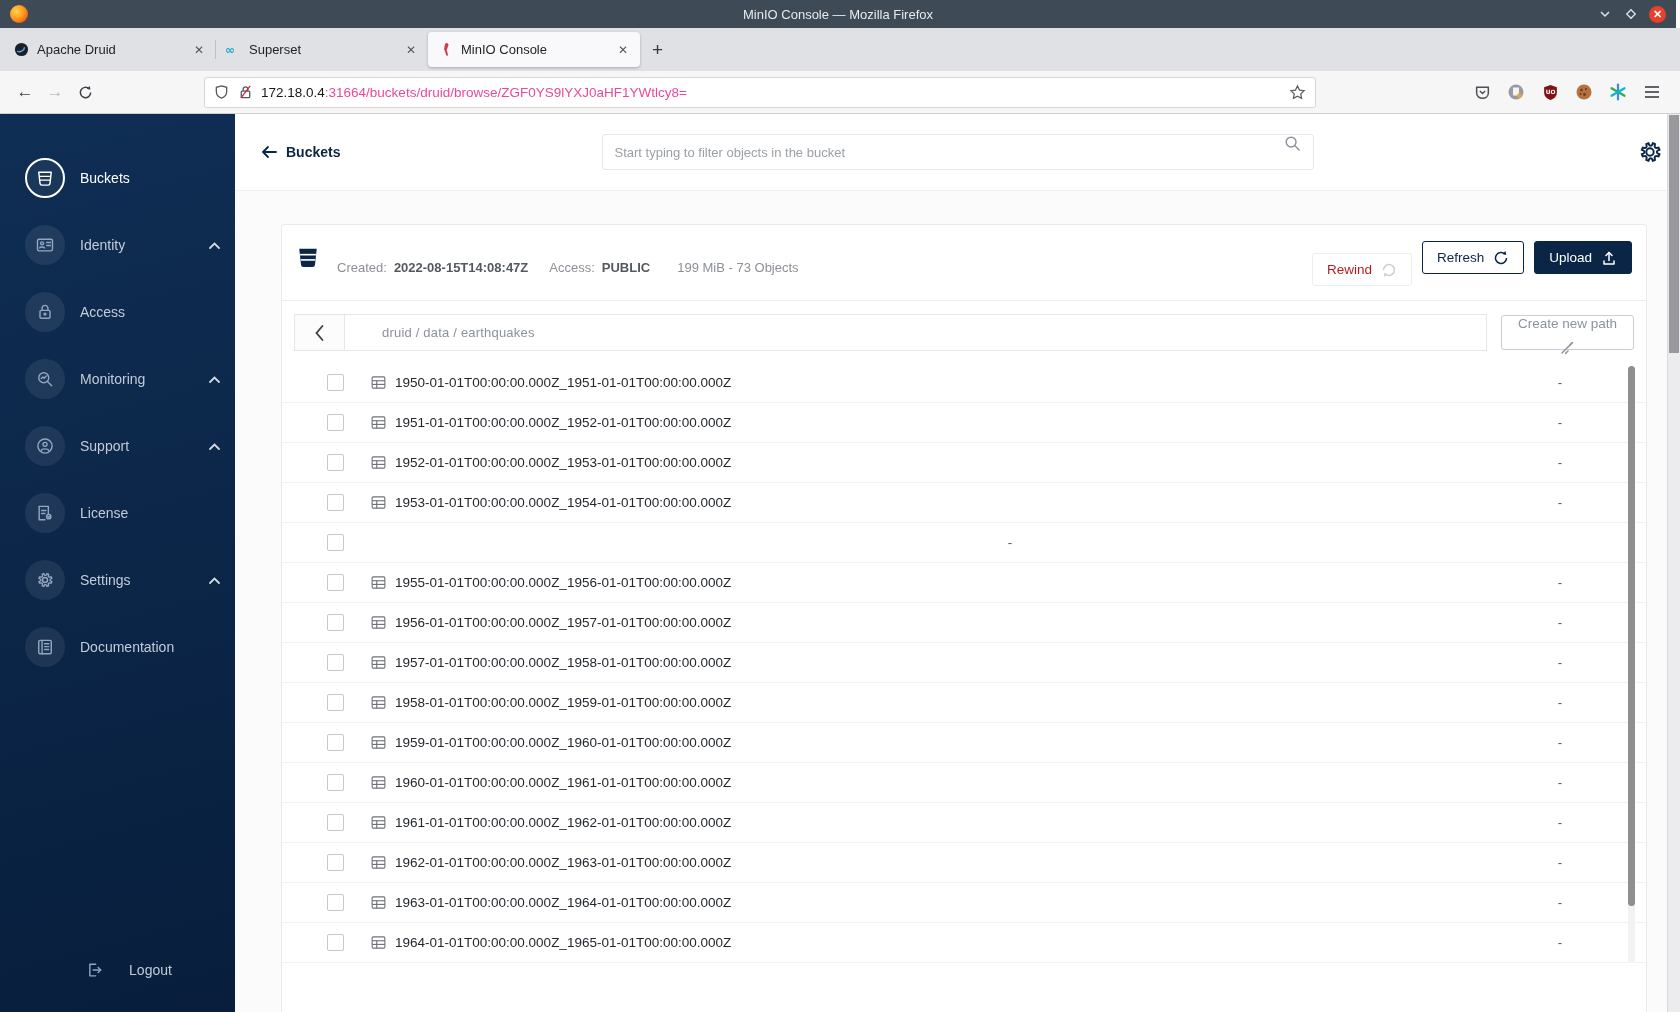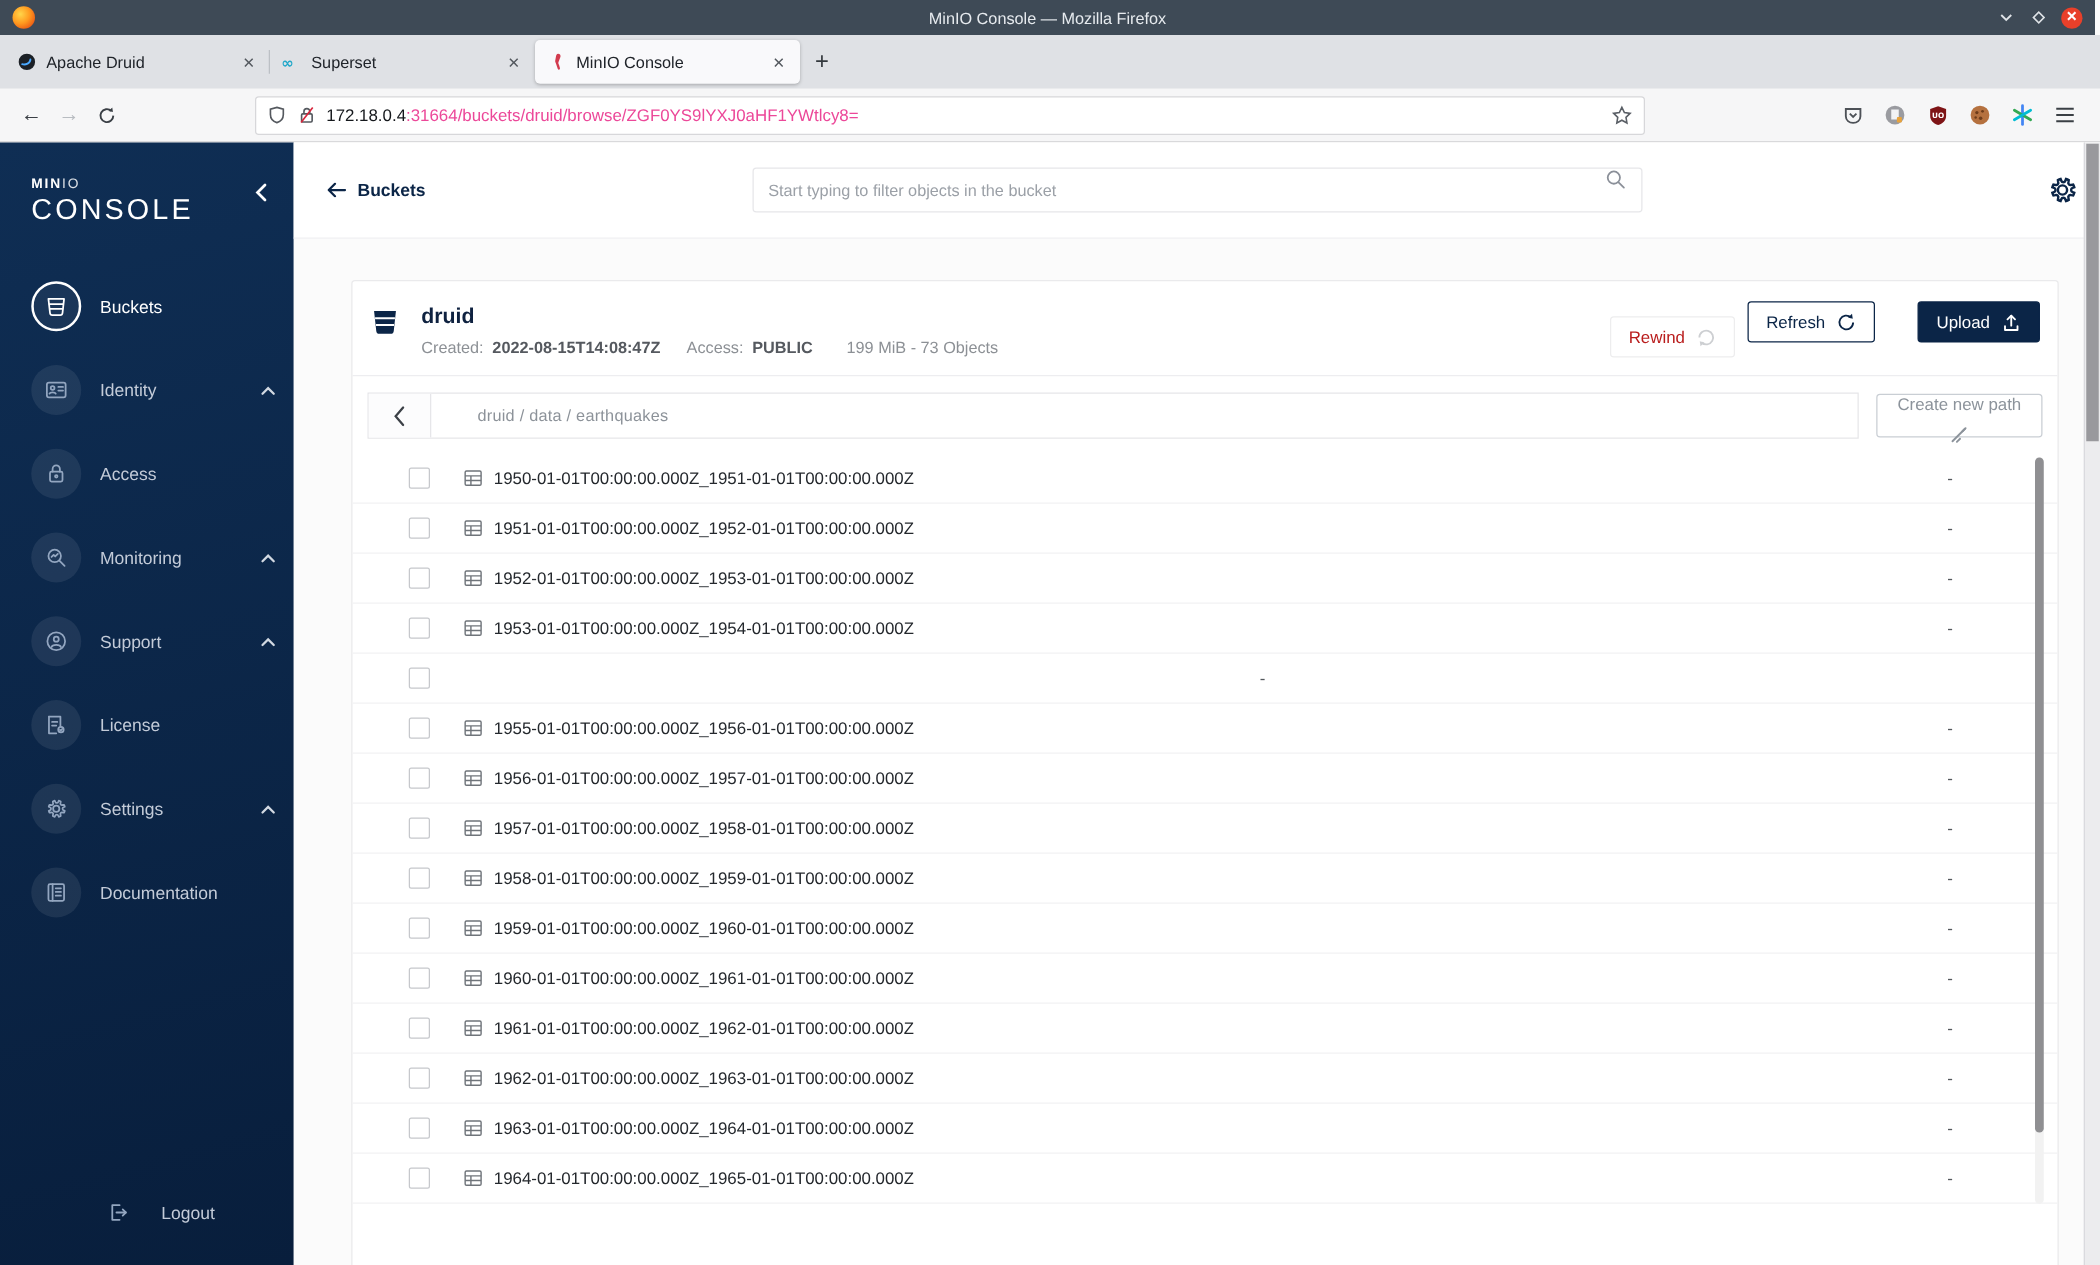--- a/index.html
+++ b/index.html
@@ -90,21 +90,21 @@
   .bh-title { font-size:17px; font-weight:bold; color:#0f2240; }
   .bh-meta { margin-top:7px; font-size:13px; color:#8c9095; display:flex; gap:7px; align-items:baseline; }
   .bh-meta .val { font-weight:bold; color:#55595f; margin-right:14px; }
   .bh-meta .summary { color:#8c9095; margin-left:6px; }
   .bh-actions { margin-left:auto; display:flex; gap:10px; align-self:center; }
   .btn { height:33px; padding:0 14px; border-radius:3px; font-size:13.5px;
     display:inline-flex; align-items:center; gap:9px; background:#fff; cursor:pointer;
     font-family:"Liberation Sans",sans-serif; }
   .btn.disabled { border:1px solid #ededee; color:#b91c1c;margin-top:12px; }
   .btn.outline { border:1px solid #0b2547; color:#0b2547; }
-  .btn.primary { background:#0b2547; border:1px solid #0b2547; color:#fff;margin-left:24px; }
+  .btn.primary { background:#0b2547; border:1px solid #0b2547; color:#fff; }
 
   .card-divider { border-top:1px solid #ededf0; }
 
   .browse-bar { display:flex; align-items:center; padding:13px 12px 12px 12px; }
   .crumb-box { flex:1; height:37px; border:1px solid #e6e6e9; background:#fff;
     display:flex; align-items:center; margin-right:14px; }
   .crumb-back { width:50px; height:100%; border-right:1px solid #e6e6e9;
     display:flex; align-items:center; justify-content:center; background:#fcfcfd; cursor:pointer; }
   .crumb-text { margin-left:37px; font-size:13px; color:#8c9299; letter-spacing:.2px; }
   .create-path-btn { height:35px; border:1px solid #c9ced4; border-radius:3px; background:#fff;
@@ -266,29 +266,20 @@
             <line x1="1" y1="12" x2="15" y2="12"></line>
           </g>
         </svg>
     </div>
   </div>
 </div>
 
 <div class="app">
 
   <div class="sidebar">
-    <div class="logo">
-      <div class="logo-min"><span>MIN</span><span class="thin">IO</span></div>
-      <div class="logo-console">CONSOLE</div>
-      <span class="collapse-btn">
-        <svg width="11" height="16" viewBox="0 0 11 16">
-            <polyline points="8,2 2,8 8,14" fill="none" stroke="#fff" stroke-width="2.2" stroke-linecap="round"></polyline>
-          </svg>
-      </span>
-    </div>
     <div class="menu">
         <div class="menu-item active">
     <span class="mi-circle">
             <svg width="20" height="20" viewBox="0 0 24 24" fill="none" stroke="currentColor" stroke-width="1.7" stroke-linecap="round" stroke-linejoin="round">
               <path d="M4.5 5h15L18 18.5a2.2 2.2 0 0 1-2.2 2H8.2A2.2 2.2 0 0 1 6 18.5Z"></path>
               <line x1="5.5" y1="10" x2="18.5" y2="10"></line>
               <line x1="6" y1="14.5" x2="18" y2="14.5"></line>
             </svg>
           </span>
     <span class="mi-label">Buckets</span>
@@ -434,21 +425,20 @@
 
         <div class="card-header">
           <span class="bucket-big">
             <svg width="28" height="28" viewBox="0 0 24 24">
                 <path d="M4.5 5h15L18 18.6a2.2 2.2 0 0 1-2.2 2H8.2A2.2 2.2 0 0 1 6 18.6Z" fill="#0b2547"></path>
                 <line x1="5.2" y1="10" x2="18.8" y2="10" stroke="#fff" stroke-width="1.4"></line>
                 <line x1="5.8" y1="14.5" x2="18.2" y2="14.5" stroke="#fff" stroke-width="1.4"></line>
               </svg>
           </span>
           <div class="bh-info">
-            <div class="bh-title">druid</div>
             <div class="bh-meta">
               <span>Created:</span>
               <span class="val">2022-08-15T14:08:47Z</span>
               <span>Access:</span>
               <span class="val">PUBLIC</span>
               <span class="summary">199 MiB - 73 Objects</span>
             </div>
           </div>
           <div class="bh-actions">
             <button class="btn disabled">

